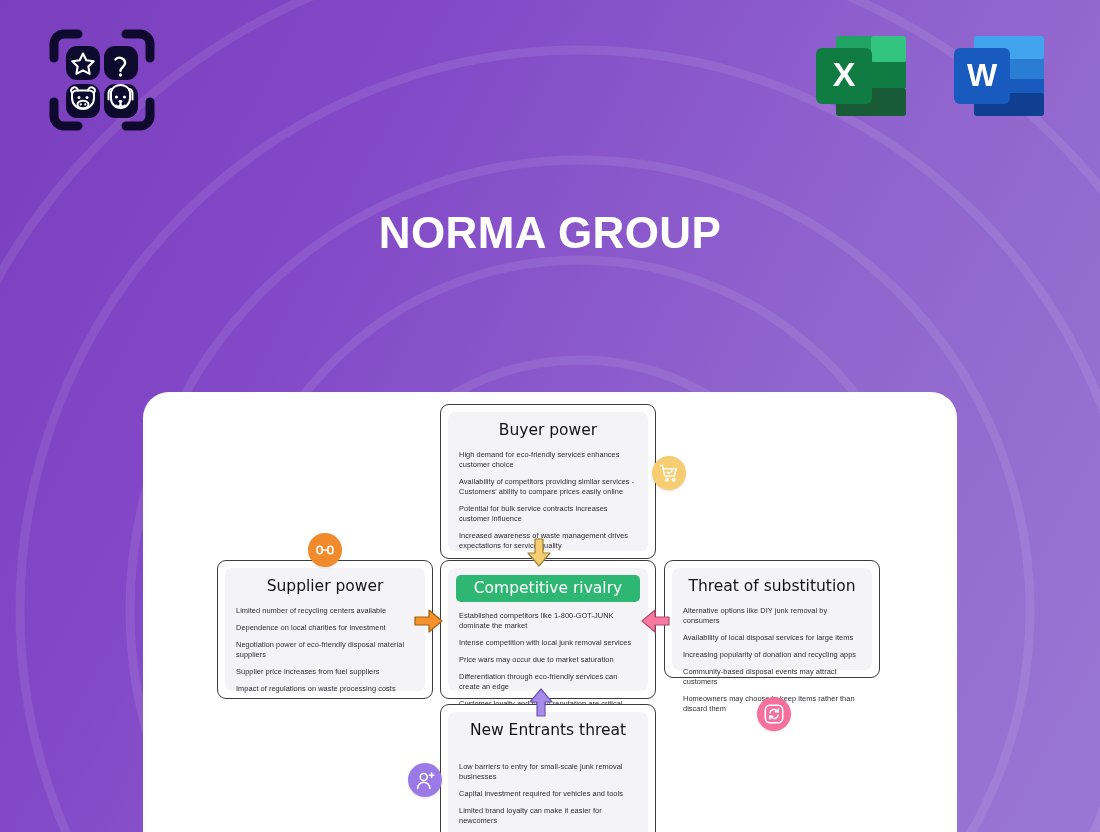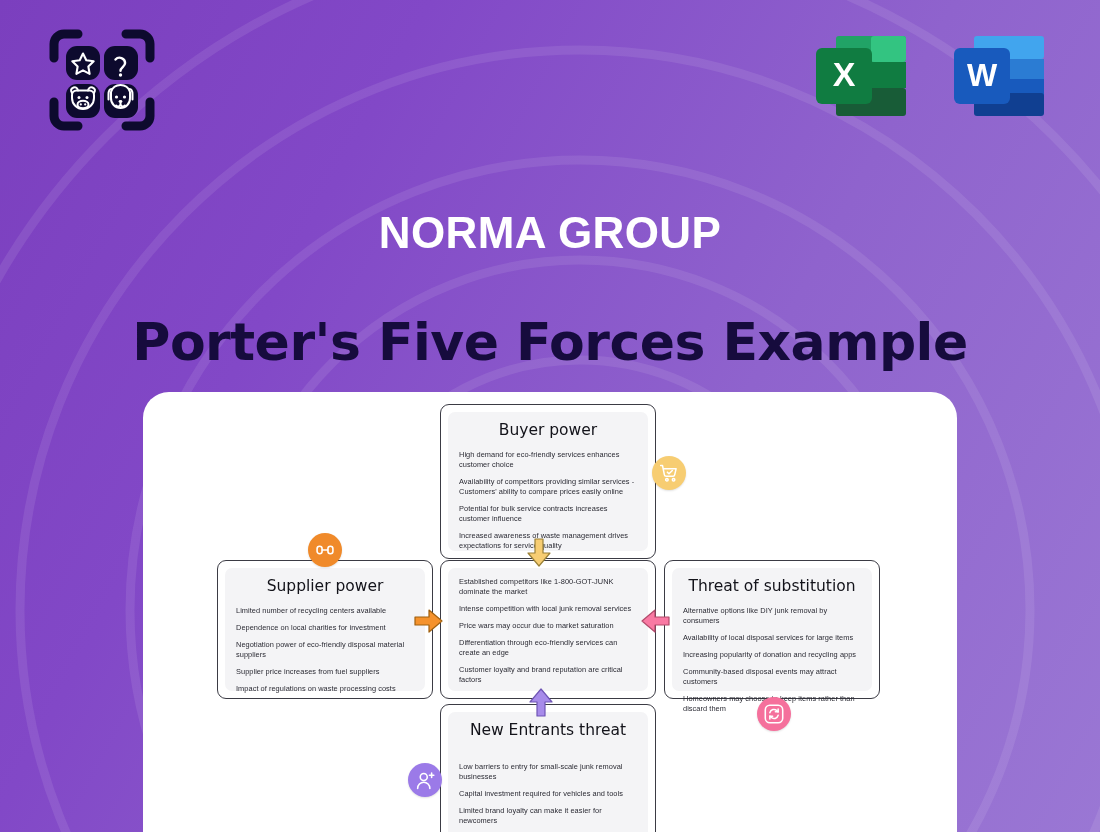--- a/index.html
+++ b/index.html
@@ -99,21 +99,21 @@
     color: #2a2a33;
     margin-bottom: 7px;
     letter-spacing: .05px;
   }
   .force-list li:last-child { margin-bottom: 0; }
 
   
   #box-buyer       { left: 297px; top: 12px;  width: 216px; height: 155px; }
   #box-supplier    { left: 74px;  top: 168px; width: 216px; height: 139px; }
   #box-rivalry     { left: 297px; top: 168px; width: 216px; height: 139px; }
-  #box-substitute  { left: 521px; top: 168px; width: 216px; height: 139px; }
+  #box-substitute  { left: 521px; top: 168px; width: 216px; height: 118px; }
   #box-entrants    { left: 297px; top: 312px; width: 216px; height: 158px; }
   #box-entrants .force-title { margin-bottom: 23px; }
 
   
   .arrow { position: absolute; z-index: 4; }
   .arrow svg { display: block; }
   #arrow-down  { left: 383px; top: 146px; }
   #arrow-right { left: 271px; top: 216px; }
   #arrow-left  { left: 497px; top: 216px; }
   #arrow-up    { left: 385px; top: 295px; }
@@ -210,21 +210,20 @@
         <rect x="24" y="29" width="70" height="20" fill="#2b7cd3"></rect>
         <rect x="24" y="49" width="70" height="20" fill="#185abd"></rect>
         <rect x="24" y="63" width="70" height="23" rx="3" fill="#103f91"></rect>
         <rect x="4" y="18" width="56" height="56" rx="6" fill="#185abd"></rect>
         <text x="32" y="56" font-family="'Liberation Sans', sans-serif" font-size="32" font-weight="700" fill="#ffffff" text-anchor="middle">W</text>
       </svg>
     </div>
   </div>
 
   <div class="brand-name">NORMA GROUP</div>
-  <div class="page-title">Porter's Five Forces Example</div>
 
   <div class="card">
     <div class="diagram">
 
       <div class="arrow" id="arrow-down">
         <svg width="26" height="30" viewBox="0 0 26 30">
           <path d="M9 1 H17 V15 H24 L13 28 L2 15 H9 Z" fill="#f7cd72" stroke="#9a8038" stroke-width="1.2" stroke-linejoin="round"></path>
         </svg>
       </div>
       <div class="arrow" id="arrow-right">
@@ -295,20 +294,21 @@
             <li>Dependence on local charities for investment</li>
             <li>Negotiation power of eco-friendly disposal material suppliers</li>
             <li>Supplier price increases from fuel suppliers</li>
             <li>Impact of regulations on waste processing costs</li>
           </ul>
         </div>
       </div>
 
       <div class="force-box" id="box-rivalry">
         <div class="force-inner">
+          <div class="force-title accent">Competitive rivalry</div>
           <ul class="force-list">
             <li>Established competitors like 1-800-GOT-JUNK dominate the market</li>
             <li>Intense competition with local junk removal services</li>
             <li>Price wars may occur due to market saturation</li>
             <li>Differentiation through eco-friendly services can create an edge</li>
             <li>Customer loyalty and brand reputation are critical factors</li>
           </ul>
         </div>
       </div>
 

